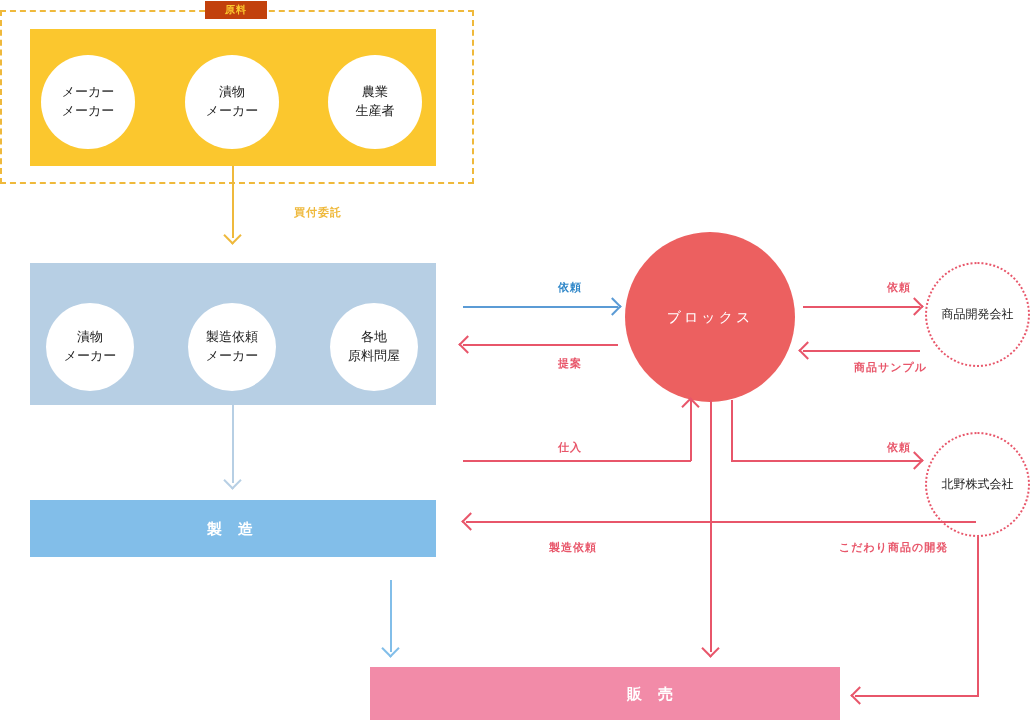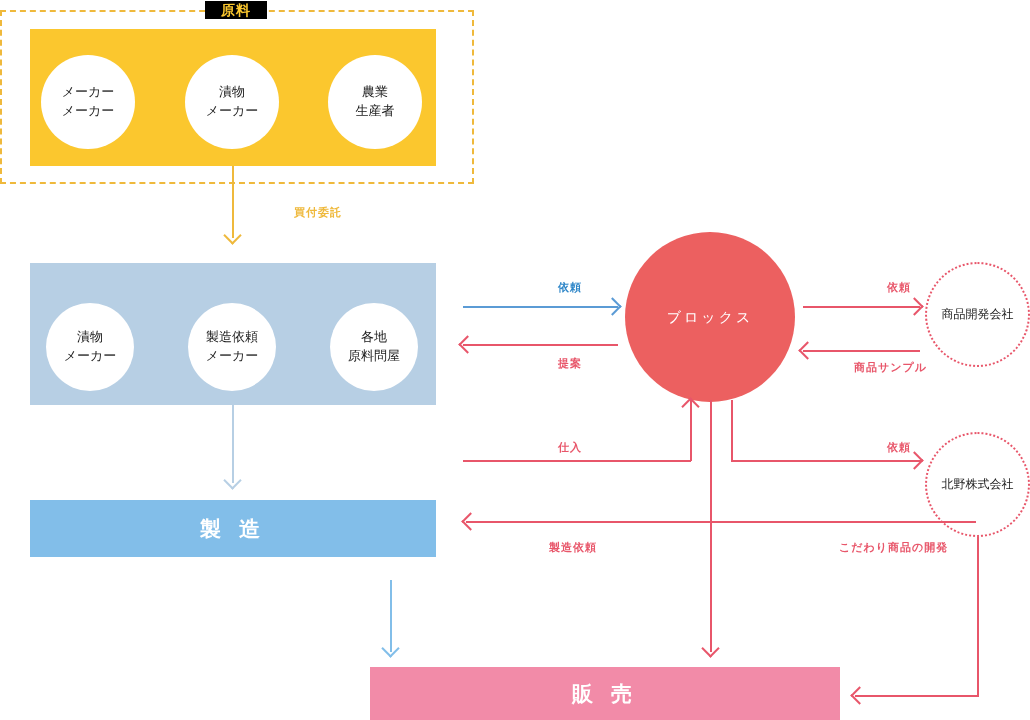--- a/index.html
+++ b/index.html
@@ -8,39 +8,39 @@
 
   .abs{position:absolute;}
 
   
   .group-frame{
     border:2px dashed #EFB93C;
     box-sizing:border-box;
     background:transparent;
   }
   .group-label{
-    background:#000000;
+    background:#c2410c;
     color:#FBC72E;
     font-weight:bold;
-    font-size:14px;
+    font-size:10px;
     text-align:center;
     line-height:18px;
     letter-spacing:1px;
   }
 
   
   .band{box-sizing:border-box;}
   .band-yellow{background:#FBC72E;}
   .band-lightblue{background:#B7CFE4;}
   .band-blue{background:#82BEE9;}
   .band-pink{background:#F28BA8;}
 
   .band-title{
     color:#fff;
-    font-size:21px;
+    font-size:15px;
     font-weight:bold;
     letter-spacing:6px;
     text-align:center;
     width:100%;
     position:absolute;
     top:50%;
     transform:translateY(-50%);
   }
 
   
@@ -214,17 +214,17 @@
   <div class="elabel lab-red" style="left:509px;top:540px;">製造依頼</div>
   <div class="elabel lab-red" style="left:799px;top:540px;">こだわり商品の開発</div>
 
   <div class="ln ln-v c-red" style="left:710px;top:400px;height:252px;"></div>
   <div class="chev chev-down k-red" style="left:704px;top:642px;"></div>
 
   <div class="ln ln-v c-red" style="left:977px;top:537px;height:158px;"></div>
   <div class="ln ln-h c-red" style="left:855px;top:695px;width:124px;"></div>
   <div class="chev chev-left k-red" style="left:853px;top:689px;"></div>
 
-  <div class="abs band band-pink" style="left:370px;top:667px;width:470px;height:53px;">
+  <div class="abs band band-pink" style="left:370px;top:667px;width:470px;height:53px;padding-left:48px;">
     <div class="band-title">販 売</div>
   </div>
 
 </div>
 
 </body></html>

